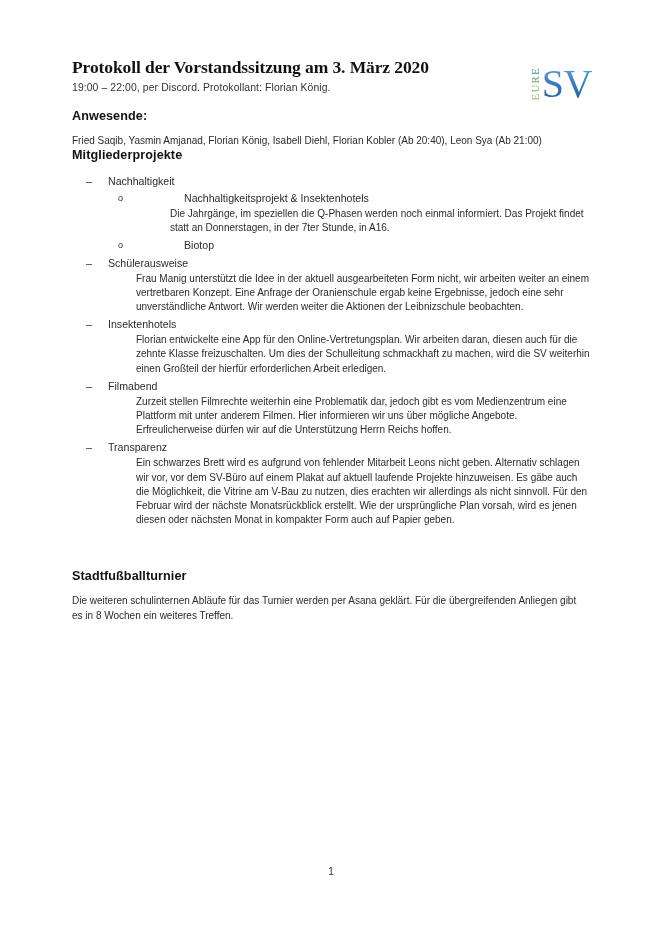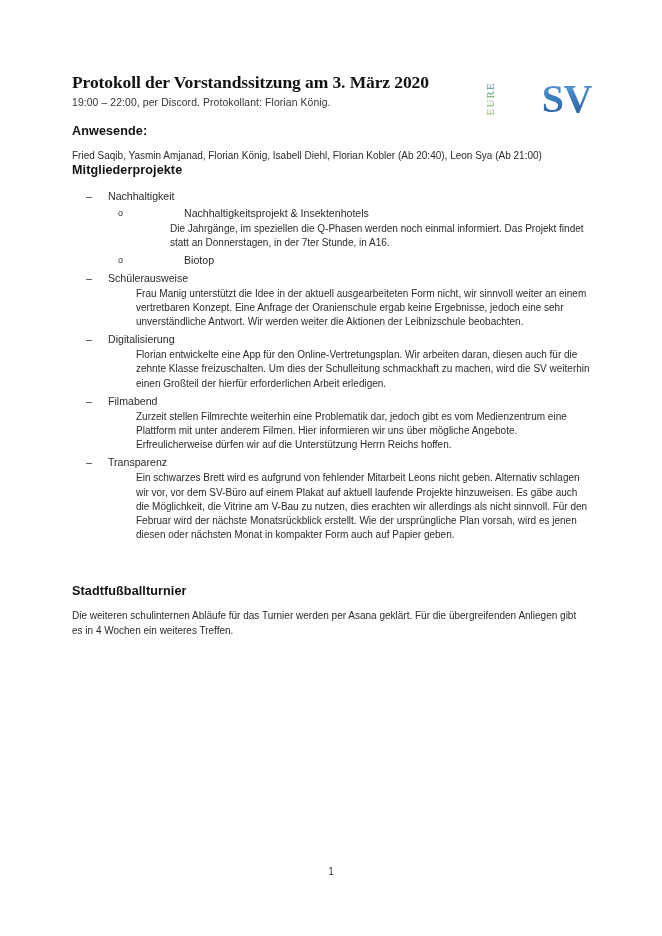--- a/index.html
+++ b/index.html
@@ -14,21 +14,21 @@
     height: 936px;
     background: #ffffff;
     box-sizing: border-box;
     font-family: "Liberation Sans", "DejaVu Sans", sans-serif;
     color: #1a1a1a;
     overflow: hidden;
   }
   .content {
     position: absolute;
     left: 72px;
-    top: 72px;
+    top: 57px;
     width: 518px;
   }
 
   
   .header {
     position: relative;
     min-height: 52px;
   }
   .doc-title {
     font-family: "Liberation Serif", "DejaVu Serif", serif;
@@ -68,28 +68,27 @@
     -webkit-background-clip: text;
     background-clip: text;
     color: transparent;
     line-height: 1;
     margin-right: 1px;
     padding-bottom: 2px;
   }
   .logo-sv {
     font-family: "Liberation Serif", "DejaVu Serif", serif;
     font-size: 40px;
-    font-weight: bold;
+    font-weight: normal;
     line-height: 0.82;
     letter-spacing: -0.5px;
     background: linear-gradient(to bottom, #5b9bd5 0%, #3a7ec0 45%, #2a5f9e 100%);
     -webkit-background-clip: text;
     background-clip: text;
     color: transparent;
-    margin-left: 45px;
   }
 
   
   h2.section-heading {
     font-size: 12.6px;
     font-weight: bold;
     color: #111111;
     margin: 0;
     padding: 0;
     letter-spacing: 0.1px;
@@ -208,42 +207,42 @@
           <li class="lvl2">
             <span class="marker">o</span>
             <span class="label">Biotop</span>
           </li>
         </ul>
       </li>
 
       <li class="lvl1">
         <span class="marker">–</span>
         <span class="label">Schülerausweise</span>
-        <div class="lvl-text">Frau Manig unterstützt die Idee in der aktuell ausgearbeiteten Form nicht, wir sinnvoll weiter an einem vertretbaren Konzept. Eine Anfrage der Oranienschule ergab keine Ergebnisse, jedoch eine sehr unverständliche Antwort. Wir werden weiter die Aktionen der Leibnizschule beobachten.</div>
-      </li>
-
-      <li class="lvl1">
-        <span class="marker">–</span>
-        <span class="label">Digitalisierung</span>
+        <div class="lvl-text">Frau Manig unterstützt die Idee in der aktuell ausgearbeiteten Form nicht, wir arbeiten weiter an einem vertretbaren Konzept. Eine Anfrage der Oranienschule ergab keine Ergebnisse, jedoch eine sehr unverständliche Antwort. Wir werden weiter die Aktionen der Leibnizschule beobachten.</div>
+      </li>
+
+      <li class="lvl1">
+        <span class="marker">–</span>
+        <span class="label">Insektenhotels</span>
         <div class="lvl-text">Florian entwickelte eine App für den Online-Vertretungsplan. Wir arbeiten daran, diesen auch für die zehnte Klasse freizuschalten. Um dies der Schulleitung schmackhaft zu machen, wird die SV weiterhin einen Großteil der hierfür erforderlichen Arbeit erledigen.</div>
       </li>
 
       <li class="lvl1">
         <span class="marker">–</span>
         <span class="label">Filmabend</span>
         <div class="lvl-text">Zurzeit stellen Filmrechte weiterhin eine Problematik dar, jedoch gibt es vom Medienzentrum eine Plattform mit unter anderem Filmen. Hier informieren wir uns über mögliche Angebote. Erfreulicherweise dürfen wir auf die Unterstützung Herrn Reichs hoffen.</div>
       </li>
 
       <li class="lvl1">
         <span class="marker">–</span>
         <span class="label">Transparenz</span>
         <div class="lvl-text">Ein schwarzes Brett wird es aufgrund von fehlender Mitarbeit Leons nicht geben. Alternativ schlagen wir vor, vor dem SV-Büro auf einem Plakat auf aktuell laufende Projekte hinzuweisen. Es gäbe auch die Möglichkeit, die Vitrine am V-Bau zu nutzen, dies erachten wir allerdings als nicht sinnvoll. Für den Februar wird der nächste Monatsrückblick erstellt. Wie der ursprüngliche Plan vorsah, wird es jenen diesen oder nächsten Monat in kompakter Form auch auf Papier geben.</div>
       </li>
 
     </ul>
 
     <h2 class="section-heading sec-stadt" style="margin-top:42px;">Stadtfußballturnier</h2>
-    <p class="body-para">Die weiteren schulinternen Abläufe für das Turnier werden per Asana geklärt. Für die übergreifenden Anliegen gibt es in 4 Wochen ein weiteres Treffen.</p>
+    <p class="body-para">Die weiteren schulinternen Abläufe für das Turnier werden per Asana geklärt. Für die übergreifenden Anliegen gibt es in 8 Wochen ein weiteres Treffen.</p>
 
   </div>
 
   <div class="page-number">1</div>
 </div>
 
 </body></html>

